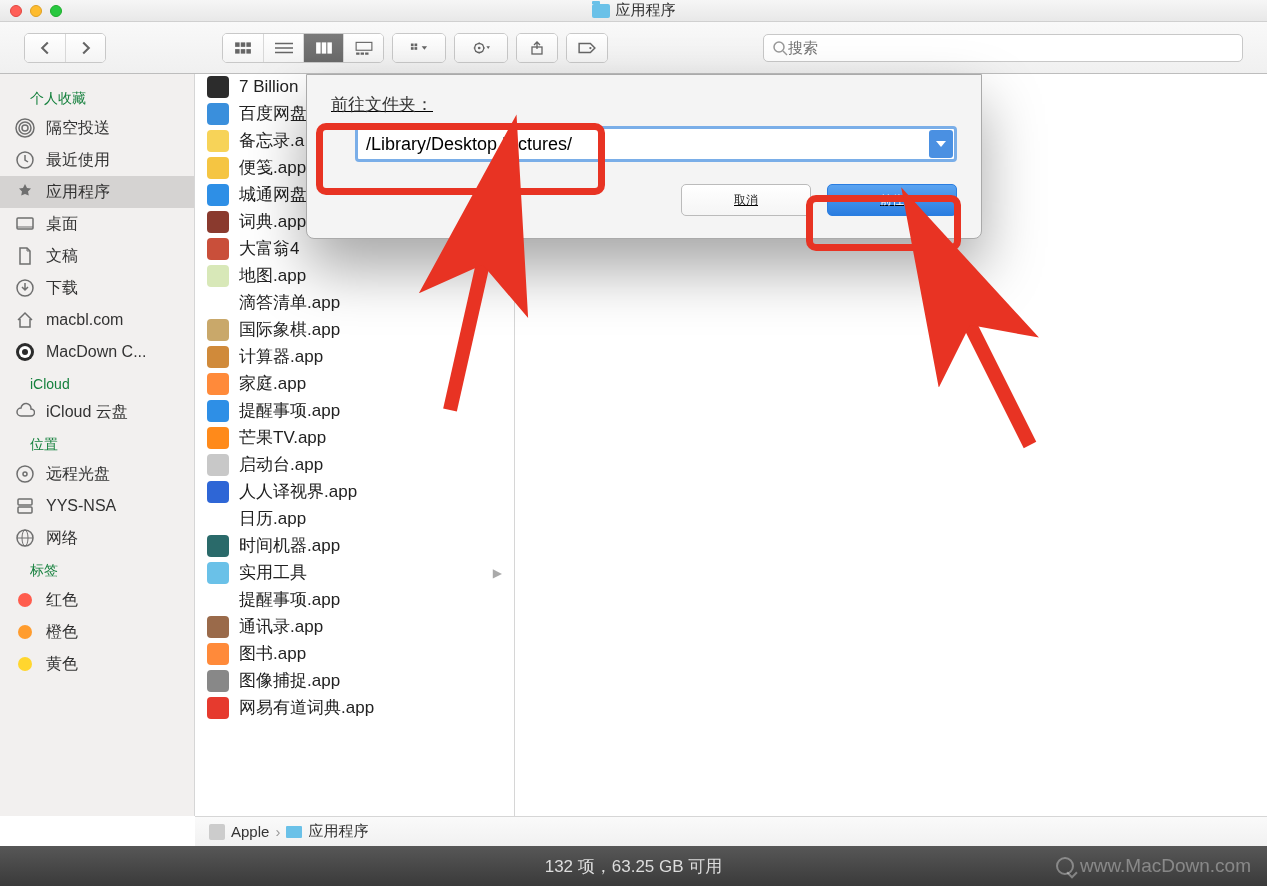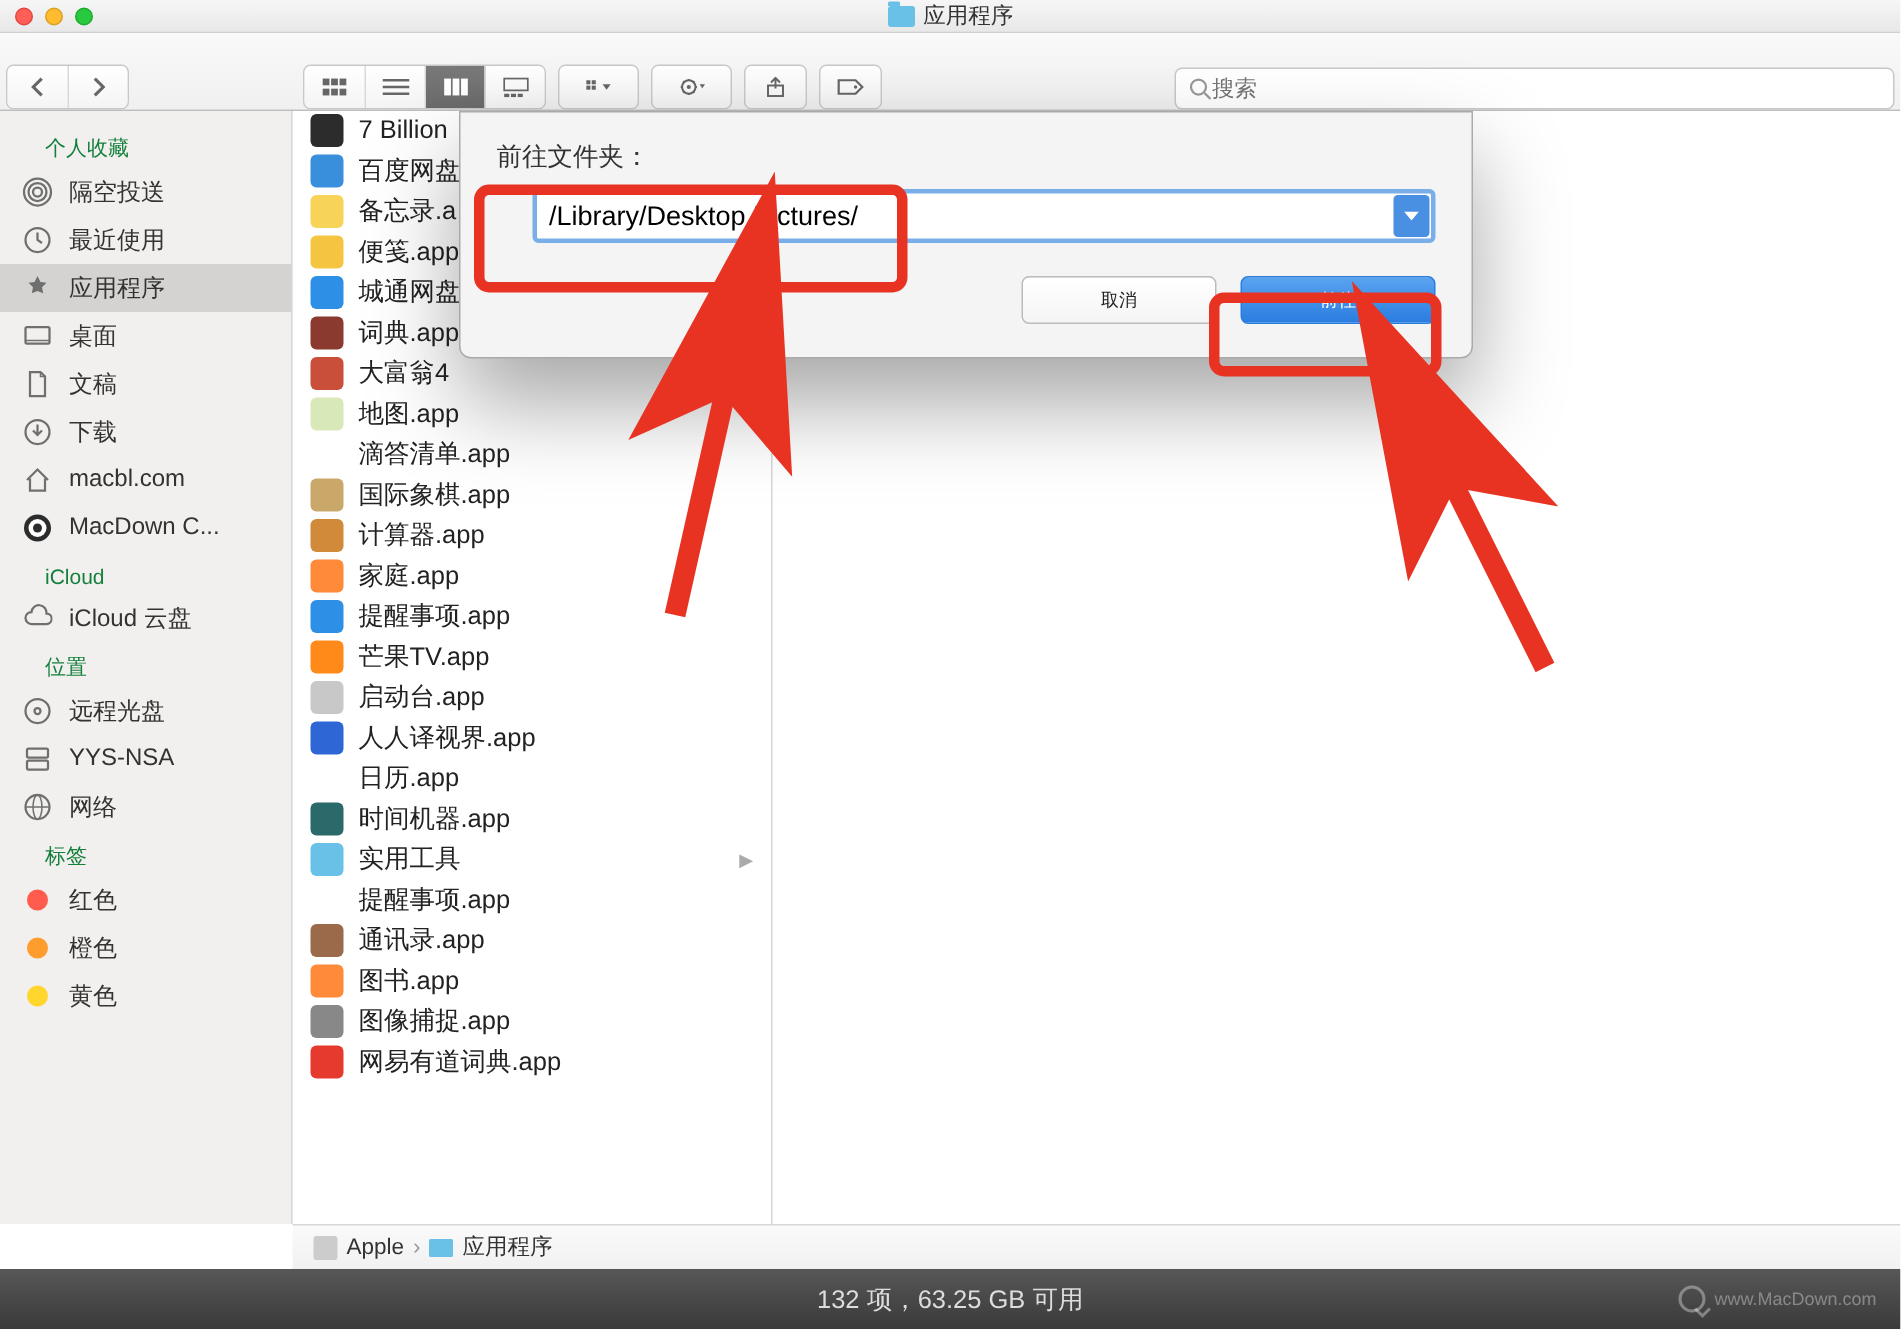--- a/index.html
+++ b/index.html
@@ -10,21 +10,21 @@
 .traffic { display: flex; gap: 8px; padding-left: 10px; }
 .traffic span { width: 12px; height: 12px; border-radius: 50%; display: inline-block; }
 .tl-red { background: #ff5f57; border: 0.5px solid #e24640; }
 .tl-yel { background: #febc2e; border: 0.5px solid #dea023; }
 .tl-grn { background: #28c840; border: 0.5px solid #1dad2b; }
 .title-center { position: absolute; left: 50%; transform: translateX(-50%); display: flex; align-items: center; gap: 6px; font-size: 15px; color: #333; }
 .title-icon { width: 18px; height: 14px; background: #6ac1e8; border-radius: 2px; position: relative; }
 .title-icon::before { content:''; position:absolute; top:-3px; left:0; width:8px; height:3px; background:#6ac1e8; border-radius:1px 1px 0 0; }
 
 
-.toolbar { height: 52px; background: linear-gradient(#f9f9f9,#f0f0f0); border-bottom: 1px solid #bdbdbd; display: flex; align-items: flex-end; padding: 0 4px; gap: 8px; }
+.toolbar { height: 52px; background: linear-gradient(#f9f9f9,#f0f0f0); border-bottom: 1px solid #bdbdbd; display: flex; align-items: center; padding: 0 24px; gap: 8px; }
 .tb-group { display: flex; border: 1px solid #c8c8c8; border-radius: 5px; overflow: hidden; background: #fff; }
 .tb-btn { width: 40px; height: 28px; background: linear-gradient(#fff,#f4f4f4); border: none; display: flex; align-items: center; justify-content: center; cursor: pointer; color: #555; font-size: 15px; }
 .tb-btn + .tb-btn { border-left: 1px solid #d8d8d8; }
 .tb-btn.active { background: linear-gradient(#7a7a7a,#6a6a6a); color: #fff; }
 .tb-btn svg { width: 18px; height: 14px; }
 .search-wrap { margin-left: auto; width: 480px; height: 28px; border: 1px solid #c8c8c8; border-radius: 5px; background: #fff; display: flex; align-items: center; padding: 0 8px; color: #999; }
 .search-wrap input { border: none; outline: none; flex: 1; font-size: 15px; color: #444; background: transparent; }
 
 
 .main { display: flex; height: calc(100% - 22px - 52px - 30px - 40px); }
@@ -37,21 +37,21 @@
 .tag-dot { width: 14px; height: 14px; border-radius: 50%; }
 
 
 .filecol { width: 320px; border-right: 1px solid #d6d6d6; overflow-y: auto; font-size: 17px; position: relative; }
 .file-item { display: flex; align-items: center; gap: 10px; padding: 2px 12px; color: #222; }
 .file-icon { width: 22px; height: 22px; border-radius: 4px; display: flex; align-items: center; justify-content: center; font-size: 12px; color: #fff; flex-shrink: 0; }
 .chev { margin-left: auto; color: #aaa; font-size: 12px; }
 .preview { flex: 1; background: #fff; }
 
 
-.dialog { position: absolute; left: 306px; top: 74px; width: 676px; background: #f4f4f4; border: 1px solid #aaa; border-radius: 0 0 8px 8px; box-shadow: 0 30px 60px rgba(0,0,0,0.35); padding: 18px 24px 22px; }
+.dialog { position: absolute; left: 306px; top: 74px; width: 676px; background: #f4f4f4; border: 1px solid #aaa; border-radius: 0 0 8px 8px; box-shadow: 0 30px 60px rgba(0,0,0,0.35); padding: 18px 24px 22px; text-decoration: underline; }
 .dlg-label { font-size: 17px; color: #333; margin-bottom: 10px; }
 .path-wrap { position: relative; padding-left: 24px; }
 .path-input { width: 100%; height: 36px; border: 3px solid #7aaee8; border-radius: 4px; padding: 0 30px 0 8px; font-size: 18px; outline: none; background:#fff; }
 .path-dd { position: absolute; right: 4px; top: 4px; width: 24px; height: 28px; background: #4a90e2; border-radius: 3px; display: flex; align-items:center; justify-content:center; color:#fff; cursor:pointer; }
 .dlg-btns { display: flex; justify-content: flex-end; gap: 16px; margin-top: 22px; }
 .btn { width: 130px; height: 32px; border-radius: 5px; font-size: 12px; cursor: pointer; border:1px solid #bbb; }
 .btn-cancel { background: linear-gradient(#fff,#f5f5f5); color:#222; }
 .btn-go { background: linear-gradient(#5aa3f0,#2a7de0); color:#fff; border-color:#2a7de0; }
 
 
@@ -60,21 +60,21 @@
 .arrow svg { overflow: visible; }
 
 
 .pathbar { height: 30px; background: linear-gradient(#fafafa,#f1f1f1); border-top: 1px solid #d6d6d6; display: flex; align-items: center; padding: 0 14px; font-size: 15px; color: #333; gap: 6px; margin-left:195px; }
 .pathbar .sep { color: #999; }
 .path-disk { width:16px; height:16px; background:#ccc; border-radius:2px; }
 .path-fold { width:16px; height:12px; background:#6ac1e8; border-radius:1px; }
 
 
 .statusbar { height: 40px; background: linear-gradient(#575757,#3a3a3a); color: #ddd; display: flex; align-items: center; justify-content: center; font-size: 17px; position:relative; }
-.watermark { position:absolute; right:16px; color:rgba(255,255,255,0.35); font-size:12px; display:flex; align-items:center; gap:6px; }
+.watermark { position:absolute; right:16px; color:rgba(255,255,255,0.35); font-size:19px; display:flex; align-items:center; gap:6px; }
 .watermark .wm-icon { width:18px; height:18px; border:2px solid rgba(255,255,255,0.35); border-radius:50%; position:relative; }
 .watermark .wm-icon::after { content:''; position:absolute; right:-4px; bottom:-4px; width:6px; height:6px; border-right:2px solid rgba(255,255,255,0.35); border-bottom:2px solid rgba(255,255,255,0.35); transform:rotate(45deg); }
 </style>
 </head>
 <body>
 
 <div class="titlebar">
   <div class="traffic">
     <span class="tl-red"></span>
     <span class="tl-yel"></span>

